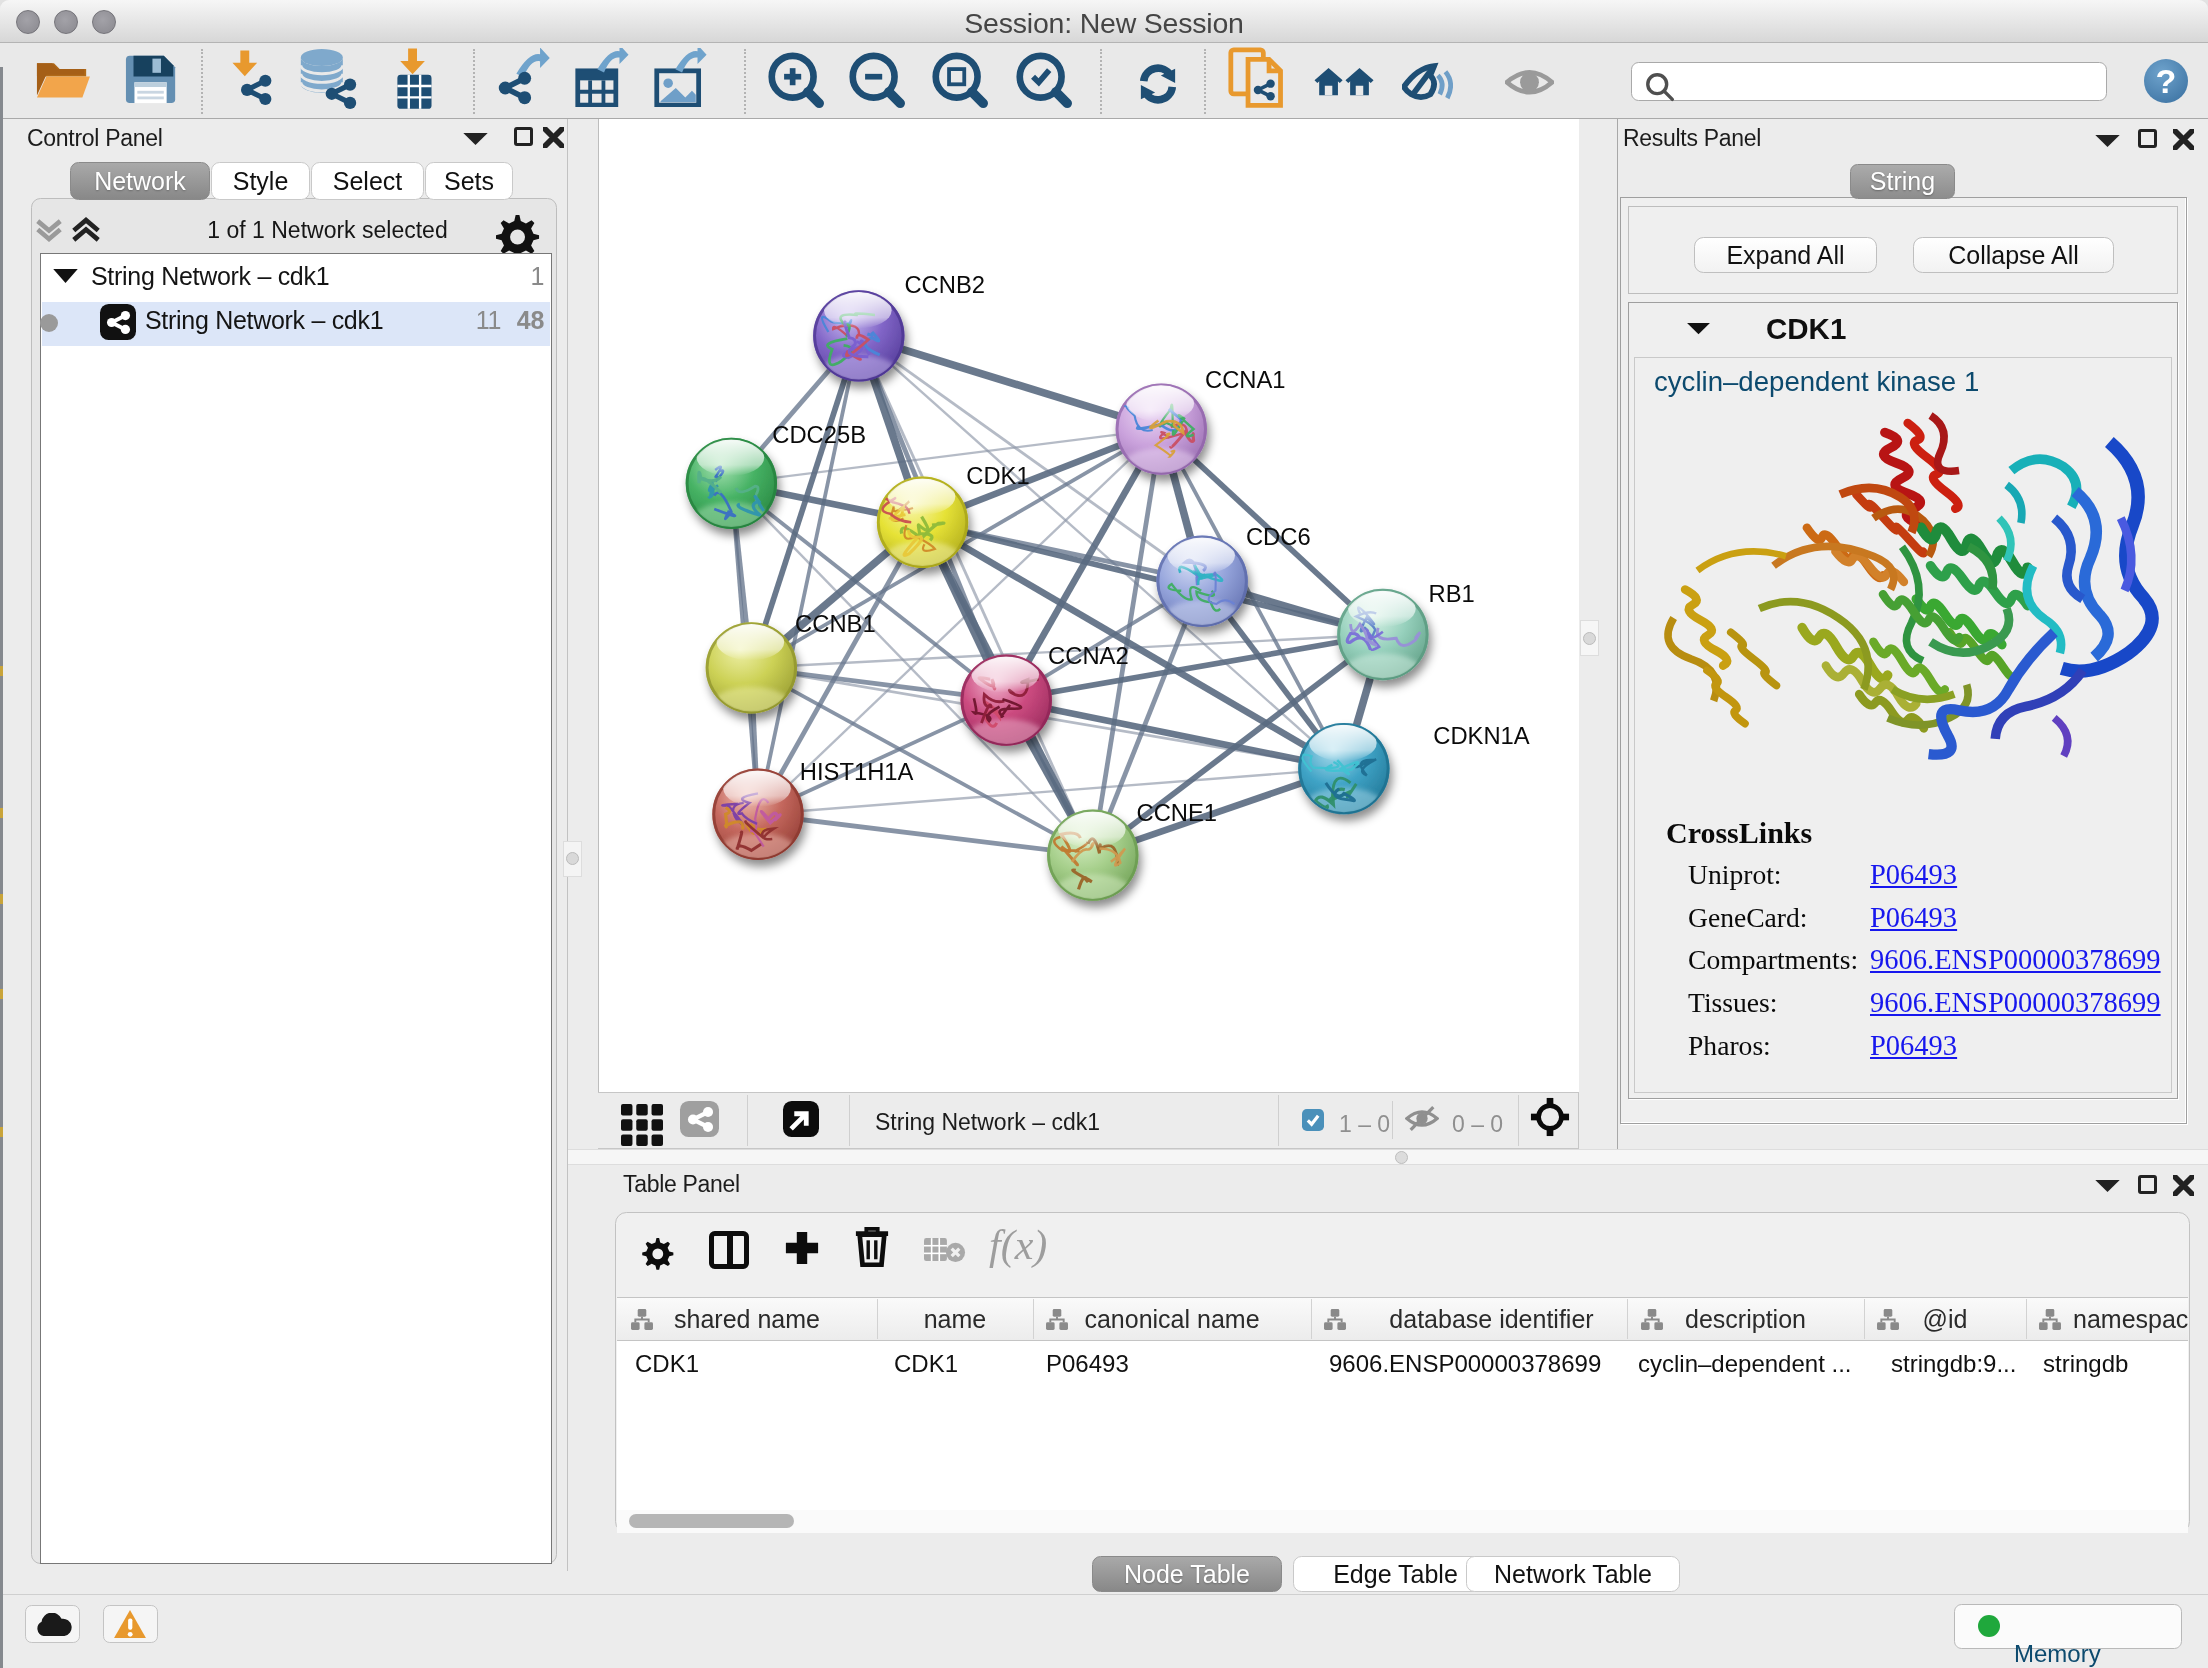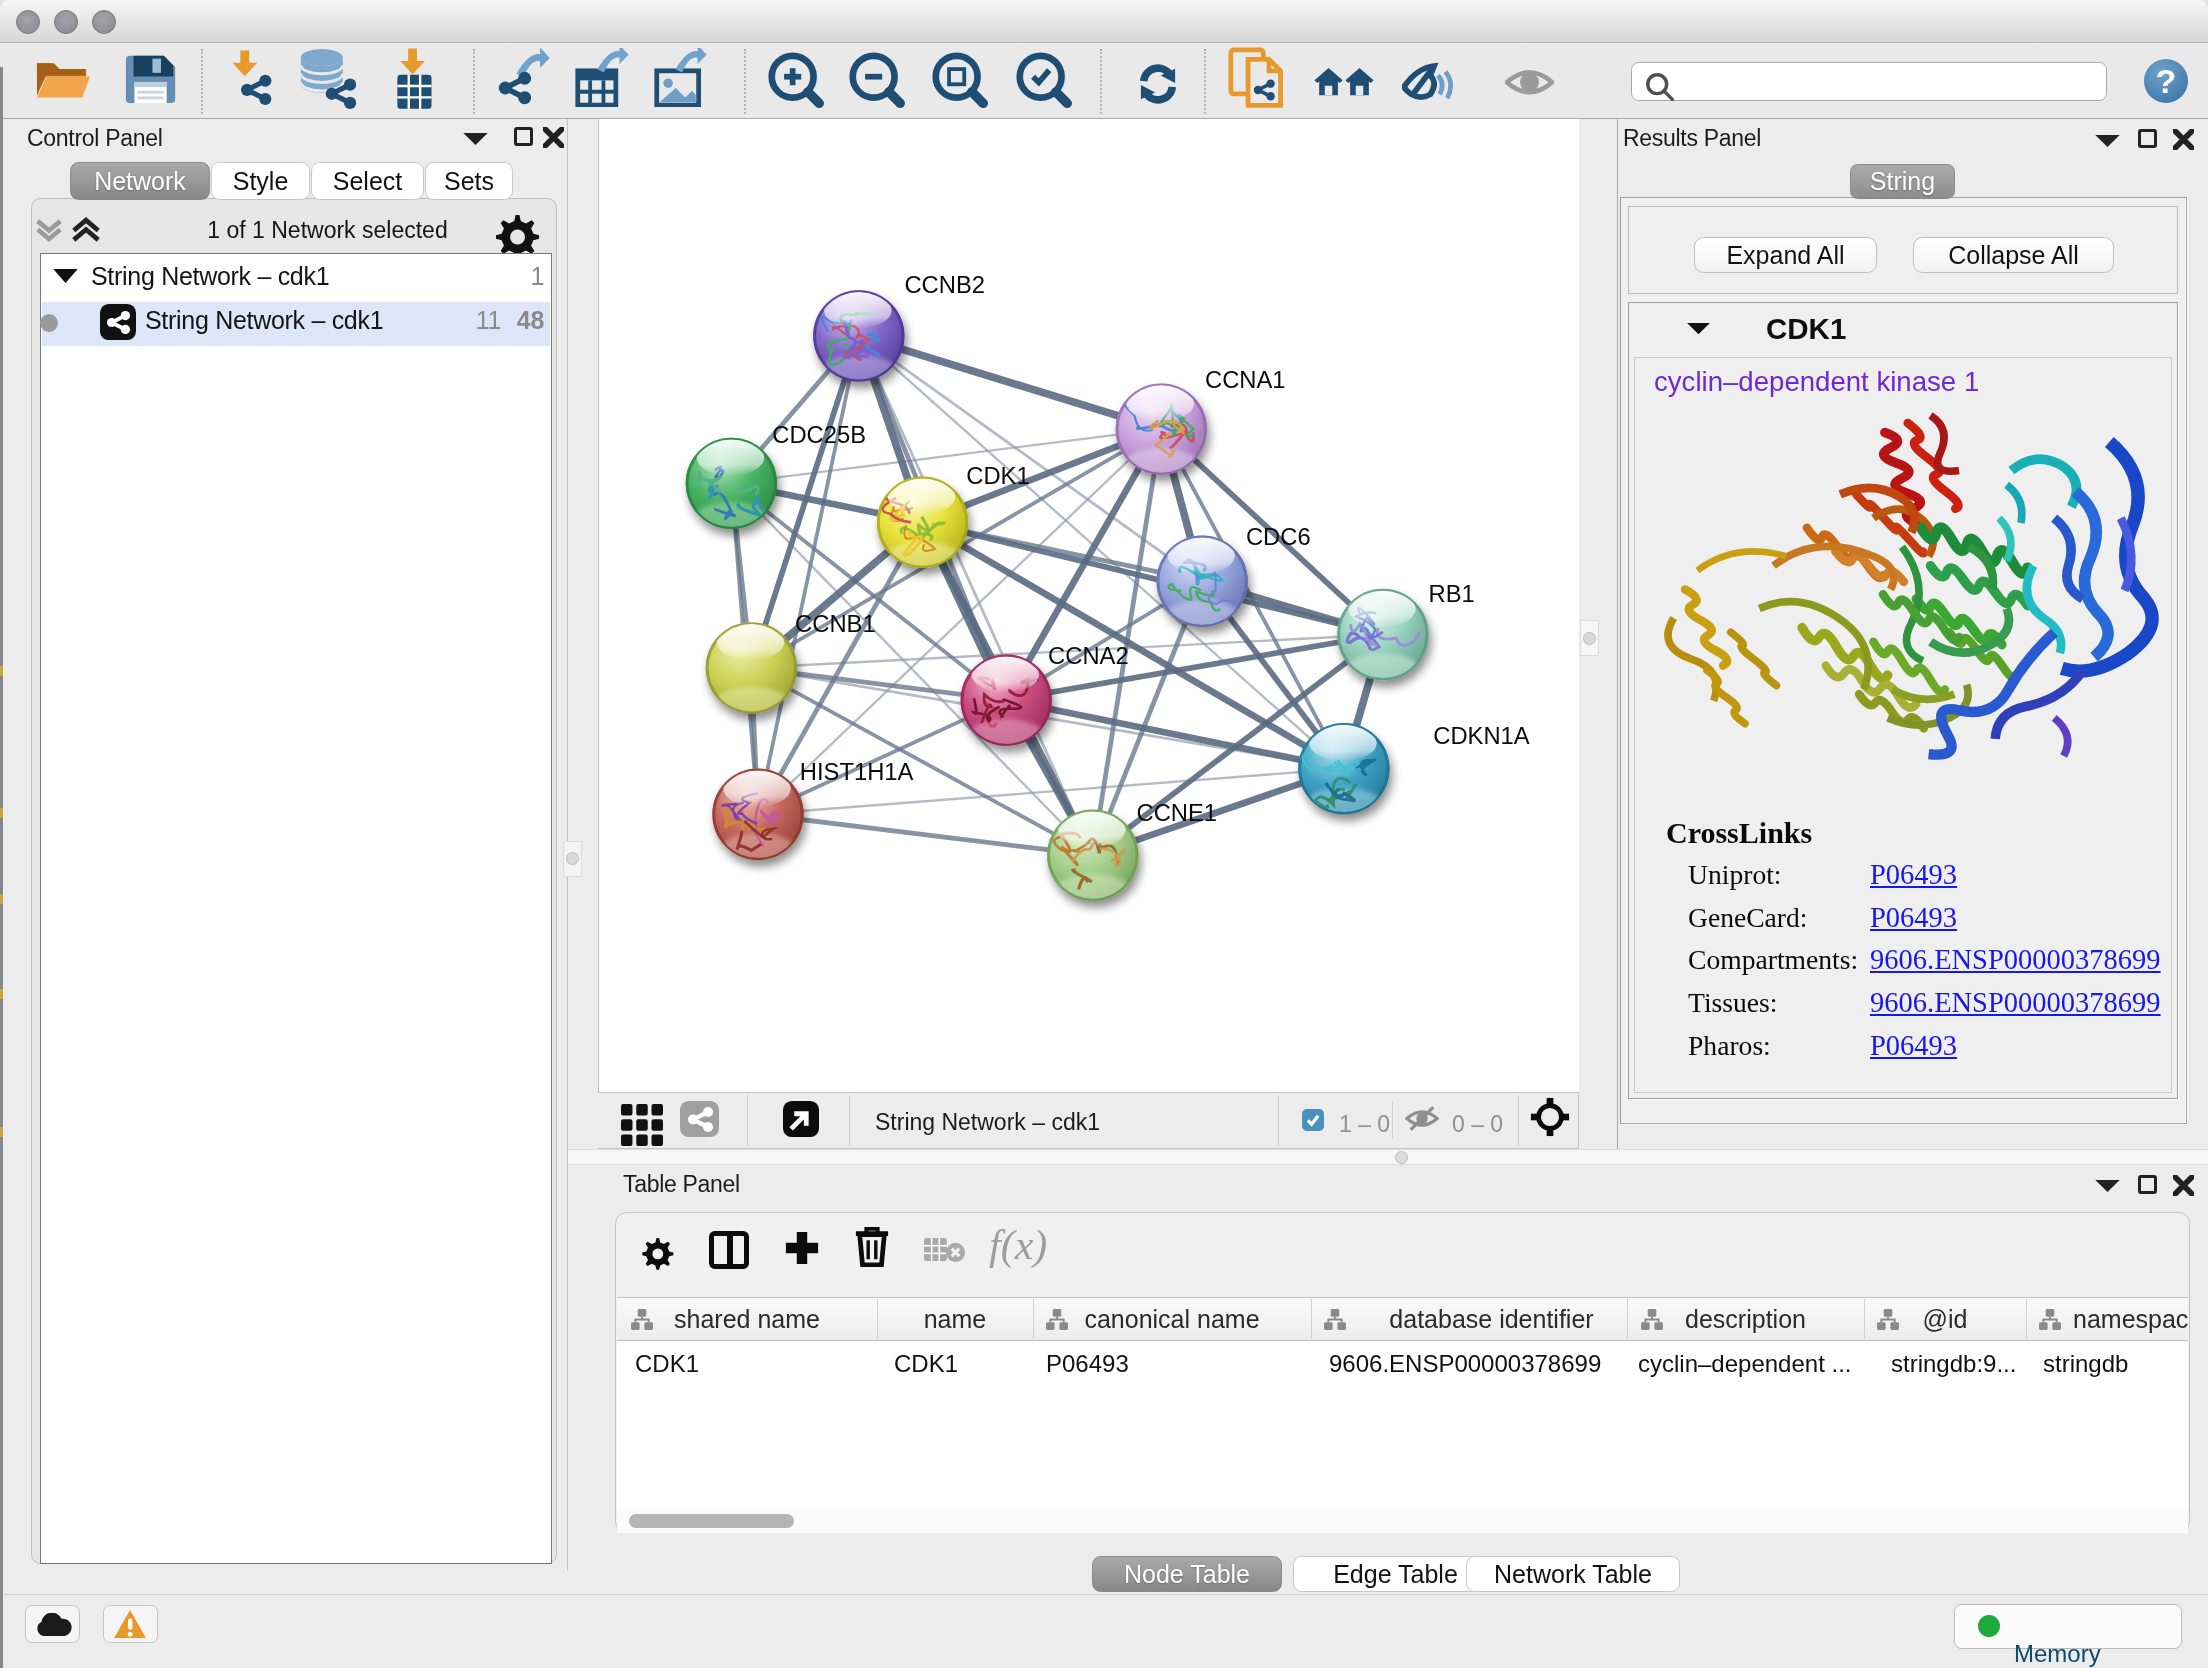--- a/index.html
+++ b/index.html
@@ -41,20 +41,21 @@
 
 .vsep{position:absolute;width:0;border-left:1.9px solid #cfcfcf;}
 .gray{color:#8f8f8f;}
 </style></head><body>
 <div class="abs" style="left:0;top:0;width:100%;height:67px;background:#e2e2e2;"></div>
 <div class="win" style="border-radius:9.5px 9.5px 0 0;">
     <div class="titlebar">
       <div class="tl" style="left:16px;"></div>
       <div class="tl" style="left:54px;"></div>
       <div class="tl" style="left:92px;"></div>
+      <div class="title">Session: New Session</div>
     </div>
     <div class="toolbar">
       <svg class="abs" style="left:33px;top:8.6px;" width="59" height="53" viewBox="0 0 62 56">
         <path d="M4 12 L22 12 L28 18 L56 18 L56 26 L4 26 Z" fill="#b06a18"></path>
         <path d="M4 12 L4 48 L14 24 L58 24 L58 14 L30 14 L24 8 L8 8 Z" fill="#b06a18" opacity="0"></path>
         <path d="M4 46 L4 12 L20 12 L26 18 L54 18 L54 24 L14 24 Z" fill="#a55f17"></path>
         <path d="M14 26 L60 26 L52 48 L4 48 Z" fill="#f2a54b"></path>
       </svg>
       <svg class="abs" style="left:124px;top:8.6px;" width="55" height="53" viewBox="0 0 58 56">
         <path d="M6 4 L42 4 L54 16 L54 50 A4 4 0 0 1 50 54 L6 54 A4 4 0 0 1 2 50 L2 8 A4 4 0 0 1 6 4 Z" fill="#648fb2"></path>
@@ -670,21 +671,21 @@
     <div class="abs" style="left:1850px;top:164px;width:105px;height:35px;border-radius:7.6px;background:linear-gradient(#ababab,#8d8d8d);border:1px solid #8a8a8a;color:#fff;font-size:25px;text-align:center;line-height:33px;text-shadow:0 1px 1.9px rgba(0,0,0,.3);z-index:4;">String</div>
     <div class="abs" style="left:1628px;top:206px;width:550px;height:88px;border:1px solid #bdbdbd;"></div>
     <div class="btn" style="left:1694px;top:237px;width:183px;height:36px;line-height:34px;">Expand All</div>
     <div class="btn" style="left:1913px;top:237px;width:201px;height:36px;line-height:34px;">Collapse All</div>
     <div class="abs" style="left:1628px;top:302px;width:550px;height:797px;border:1.9px solid #9f9f9f;box-shadow:1px 1px 0 #fff;"></div>
     <svg class="abs" style="left:1687px;top:321px;" width="23" height="14.3" viewBox="0 0 24 15">
       <path d="M0 2 L24 2 L12 14 Z" fill="#111"></path>
     </svg>
     <div class="abs" style="left:1766px;top:312px;font-size:29.5px;font-weight:bold;color:#0f0f0f;">CDK1</div>
     <div class="abs" style="left:1634px;top:357px;width:538px;height:736px;border:1px solid #c9c9c9;"></div>
-    <div class="abs" style="left:1654px;top:366px;font-size:27.6px;color:#6d28d9;">cyclin–dependent kinase 1</div>
+    <div class="abs" style="left:1654px;top:366px;font-size:27.6px;color:#0c4a6e;">cyclin–dependent kinase 1</div>
     <svg class="abs" style="left:1645px;top:404px;" width="533" height="371" viewBox="0 0 560 390">
       <path d="M252 30 Q275 38 258 46 Q241 54 264 62 Q287 70 270 78 Q253 86 276 94 Q299 102 282 110 Q265 118 288 126" fill="none" stroke="#b81414" stroke-width="10" stroke-linecap="round"></path>
       <path d="M276 20 Q296 35 286 38 Q276 41 296 56 Q316 71 306 74 Q296 77 316 92 Q336 107 326 110" fill="none" stroke="#cc2010" stroke-width="9" stroke-linecap="round"></path>
       <path d="M300 12 Q322 26 310 52 Q300 74 330 70" fill="none" stroke="#a81818" stroke-width="8"></path>
       <path d="M222 95 Q239 114 236 107 Q233 100 250 119 Q267 138 264 131 Q261 124 278 143 Q295 162 292 155" fill="none" stroke="#c43c10" stroke-width="9" stroke-linecap="round"></path>
       <path d="M170 130 Q183 149 186 140 Q189 131 202 150 Q215 169 218 160 Q221 151 234 170 Q247 189 250 180" fill="none" stroke="#cc6a14" stroke-width="9" stroke-linecap="round"></path>
       <path d="M200 155 Q213 172 218 163 Q223 154 236 171 Q249 188 254 179 Q259 170 272 187" fill="none" stroke="#d2812a" stroke-width="9" stroke-linecap="round"></path>
       <path d="M135 170 Q180 135 240 160 Q270 172 258 195" fill="none" stroke="#c87820" stroke-width="8"></path>
       <path d="M240 120 Q268 100 292 122 Q310 140 298 160" fill="none" stroke="#b85a10" stroke-width="8"></path>
       <path d="M290 130 Q302 151 306 136 Q310 121 322 142 Q334 163 338 148 Q342 133 354 154 Q366 175 370 160 Q374 145 386 166 Q398 187 402 172" fill="none" stroke="#1f8c3c" stroke-width="11" stroke-linecap="round"></path>

